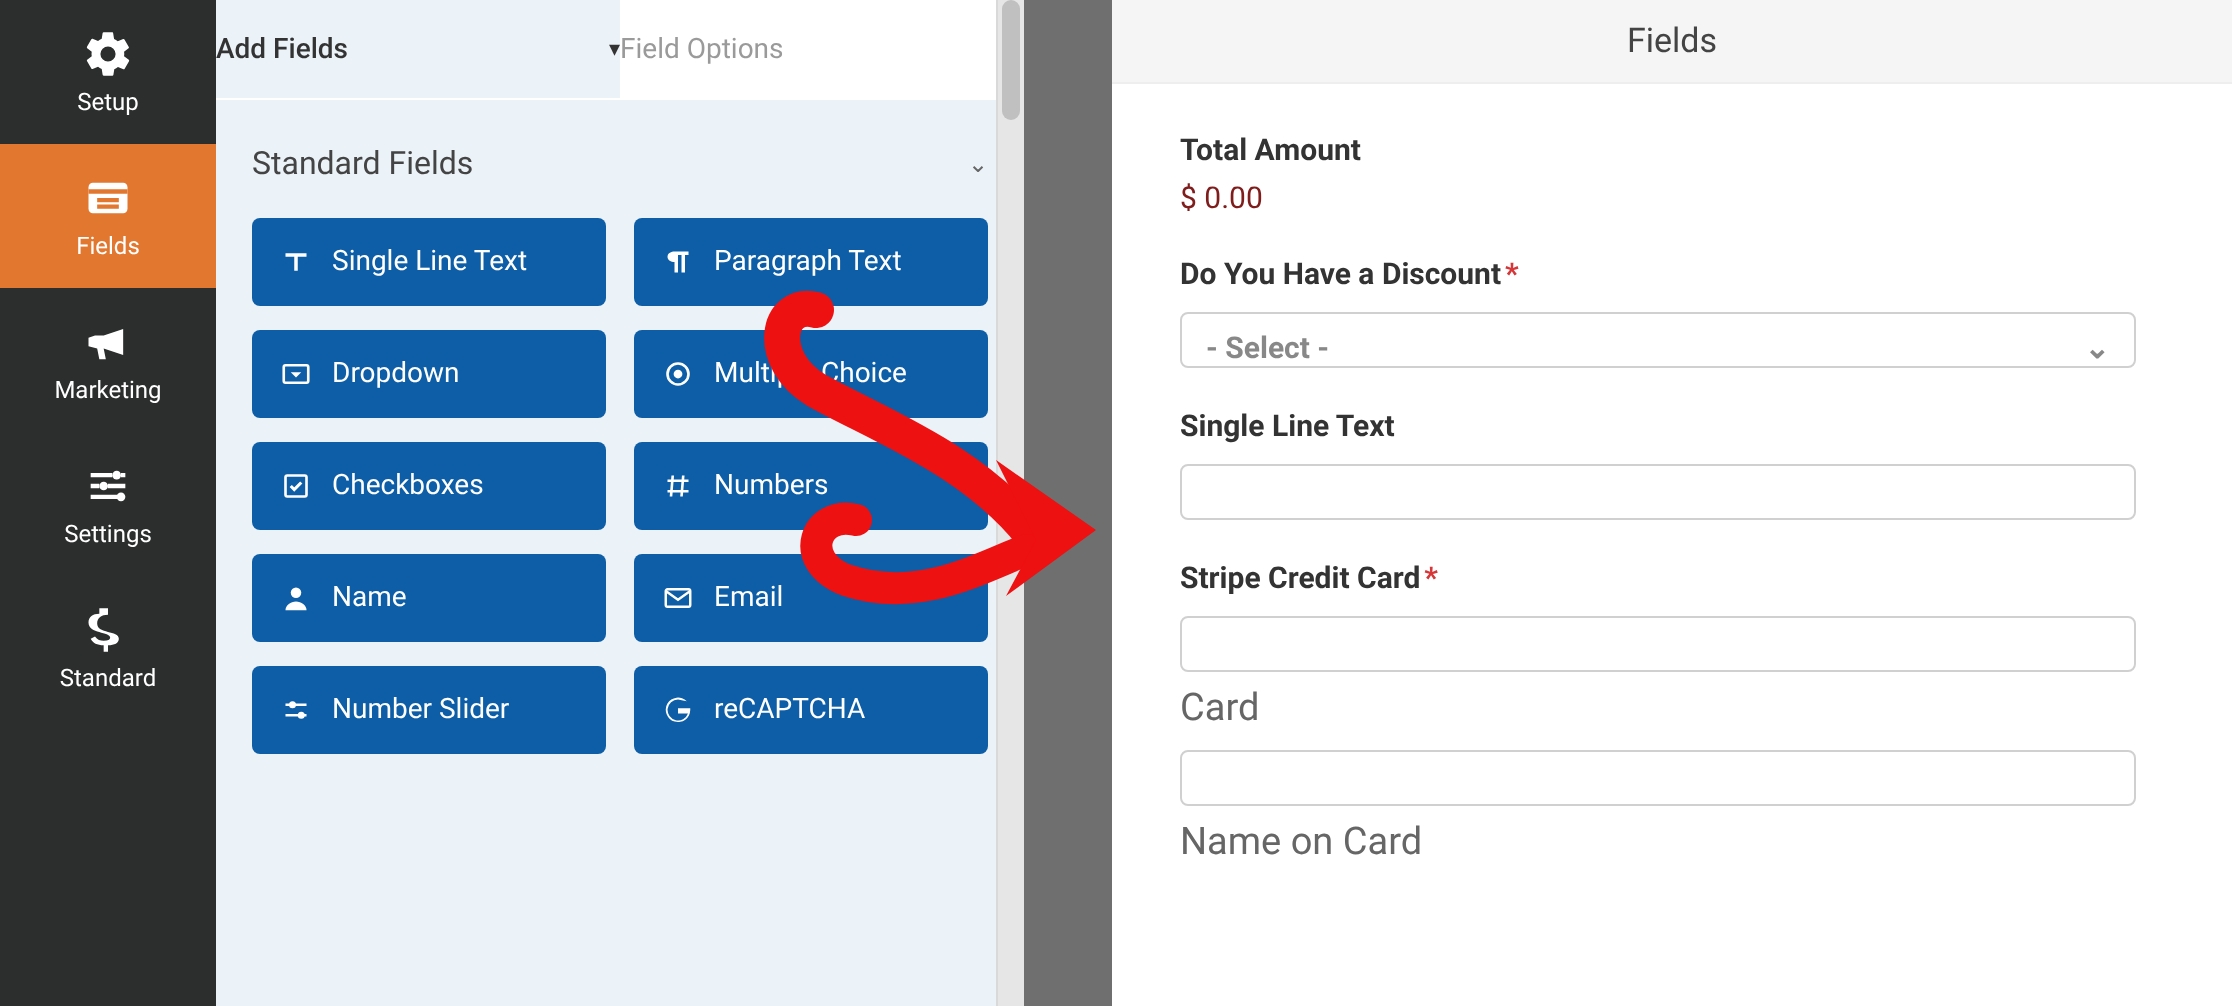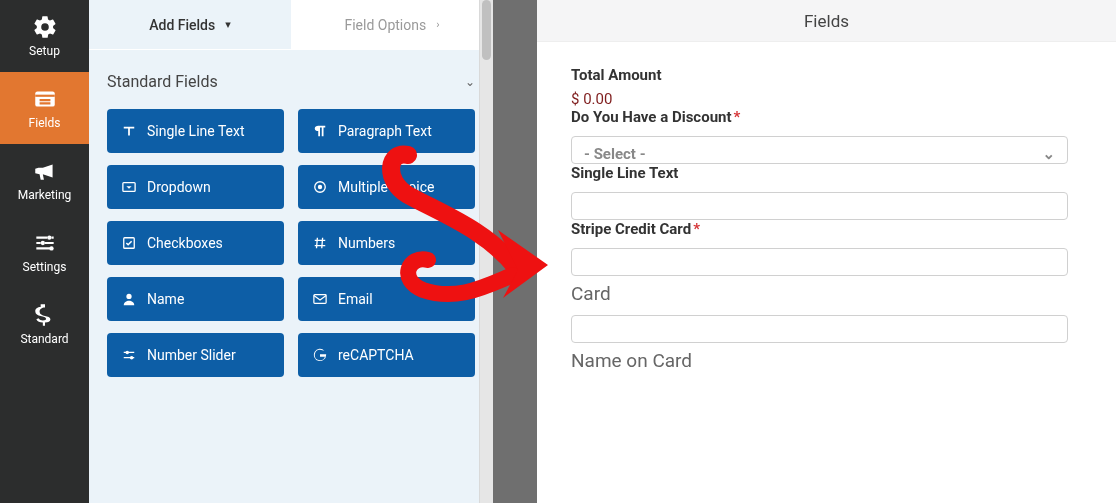--- a/index.html
+++ b/index.html
@@ -1,30 +1,30 @@
 <!DOCTYPE html>
 <html><head>
 <meta charset="utf-8">
 <style>
   * { box-sizing: border-box; margin: 0; padding: 0; font-family: -apple-system, BlinkMacSystemFont, "Segoe UI", Roboto, Helvetica, Arial, sans-serif; }
   html, body { width: 1116px; height: 503px; overflow: hidden; background: #fff; }
   .app { display: flex; width: 100%; height: 100%; }
 
   
-  .sidebar { width: 89px; background: #2c2d2d; display: flex; flex-direction: column; }
+  .sidebar { width: 108px; background: #2c2d2d; display: flex; flex-direction: column; }
   .sidebar-item { height: 72px; display: flex; flex-direction: column; align-items: center; justify-content: center; color: #fff; cursor: pointer; gap: 4px; }
   .sidebar-item.active { background: #e27730; }
   .sidebar-item .sb-icon { font-size: 24px; line-height: 1; }
   .sidebar-item .sb-icon svg { width: 26px; height: 26px; fill: #fff; display: block; }
   .sidebar-item .sb-label { font-size: 12px; }
 
   
   .builder { width: 404px; background: #ebf3f9; display: flex; flex-direction: column; position: relative; }
   .builder-header { display: flex; height: 50px; background: #fff; border-bottom: 1px solid #fff; }
-  .builder-tab { flex: 1; display: flex; align-items: center; justify-content: center; gap: 10px; font-size: 14px; cursor: pointer; }
+  .builder-tab { flex: 1; display: flex; align-items: center; justify-content: space-between; gap: 10px; font-size: 14px; cursor: pointer; }
   .builder-tab.active { background: #ebf3f9; color: #333; font-weight: 500; }
   .builder-tab.options { color: #9a9a9a; }
   .chev { font-size: 11px; }
 
   .builder-body { padding: 22px 18px 18px 18px; position: relative; }
   .builder-section-title { font-size: 16px; color: #444; margin-bottom: 18px; display: flex; align-items: center; justify-content: space-between; gap: 20px; }
   .section-chev { font-size: 12px; color: #666; }
 
   .field-grid { display: grid; grid-template-columns: 1fr 1fr; gap: 12px 14px; }
   .field-btn { height: 44px; background: #0d5ea6; color: #fff; border-radius: 4px; display: flex; align-items: center; gap: 10px; padding: 0 14px; font-size: 14px; cursor: pointer; }
@@ -37,21 +37,21 @@
 
   
   .gap { width: 44px; background: #6f6f6f; }
 
   
   .preview-wrap { flex: 1; display: flex; flex-direction: column; position: relative; }
   .preview-header { height: 42px; background: #f5f5f6; display: flex; align-items: center; justify-content: center; font-size: 17px; color: #444; border-bottom: 1px solid #eee; }
   .preview-body-outer { flex: 1; display: flex; background: #6f6f6f; }
   .preview-body { flex: 1; background: #fff; padding: 24px 48px 0 34px; overflow: hidden; }
 
-  .fld-label { font-size: 15px; font-weight: 700; color: #333; margin-bottom: 6px; }
+  .fld-label { font-size: 15px; font-weight: 700; color: #333; margin-bottom: 6px; margin-top: 20px; }
   .fld-label.first { margin-top: 0; }
   .fld-value { font-size: 15px; color: #7f1d1d; }
   .req { color: #d63638; margin-left: 2px; }
   .select-box, .text-input { width: 100%; height: 28px; border: 1px solid #d0d0d0; border-radius: 4px; display: flex; align-items: flex-end; padding: 0 12px; font-size: 15px; color: #888; margin-top: 10px; justify-content: space-between; font-weight: bold; }
   .sub-label { font-size: 19px; color: #666; margin-top: 6px; }
 
   
   .red-arrow { position: absolute; left: 378px; top: 130px; width: 190px; height: 200px; pointer-events: none; z-index: 10; }
 </style>
 </head>

